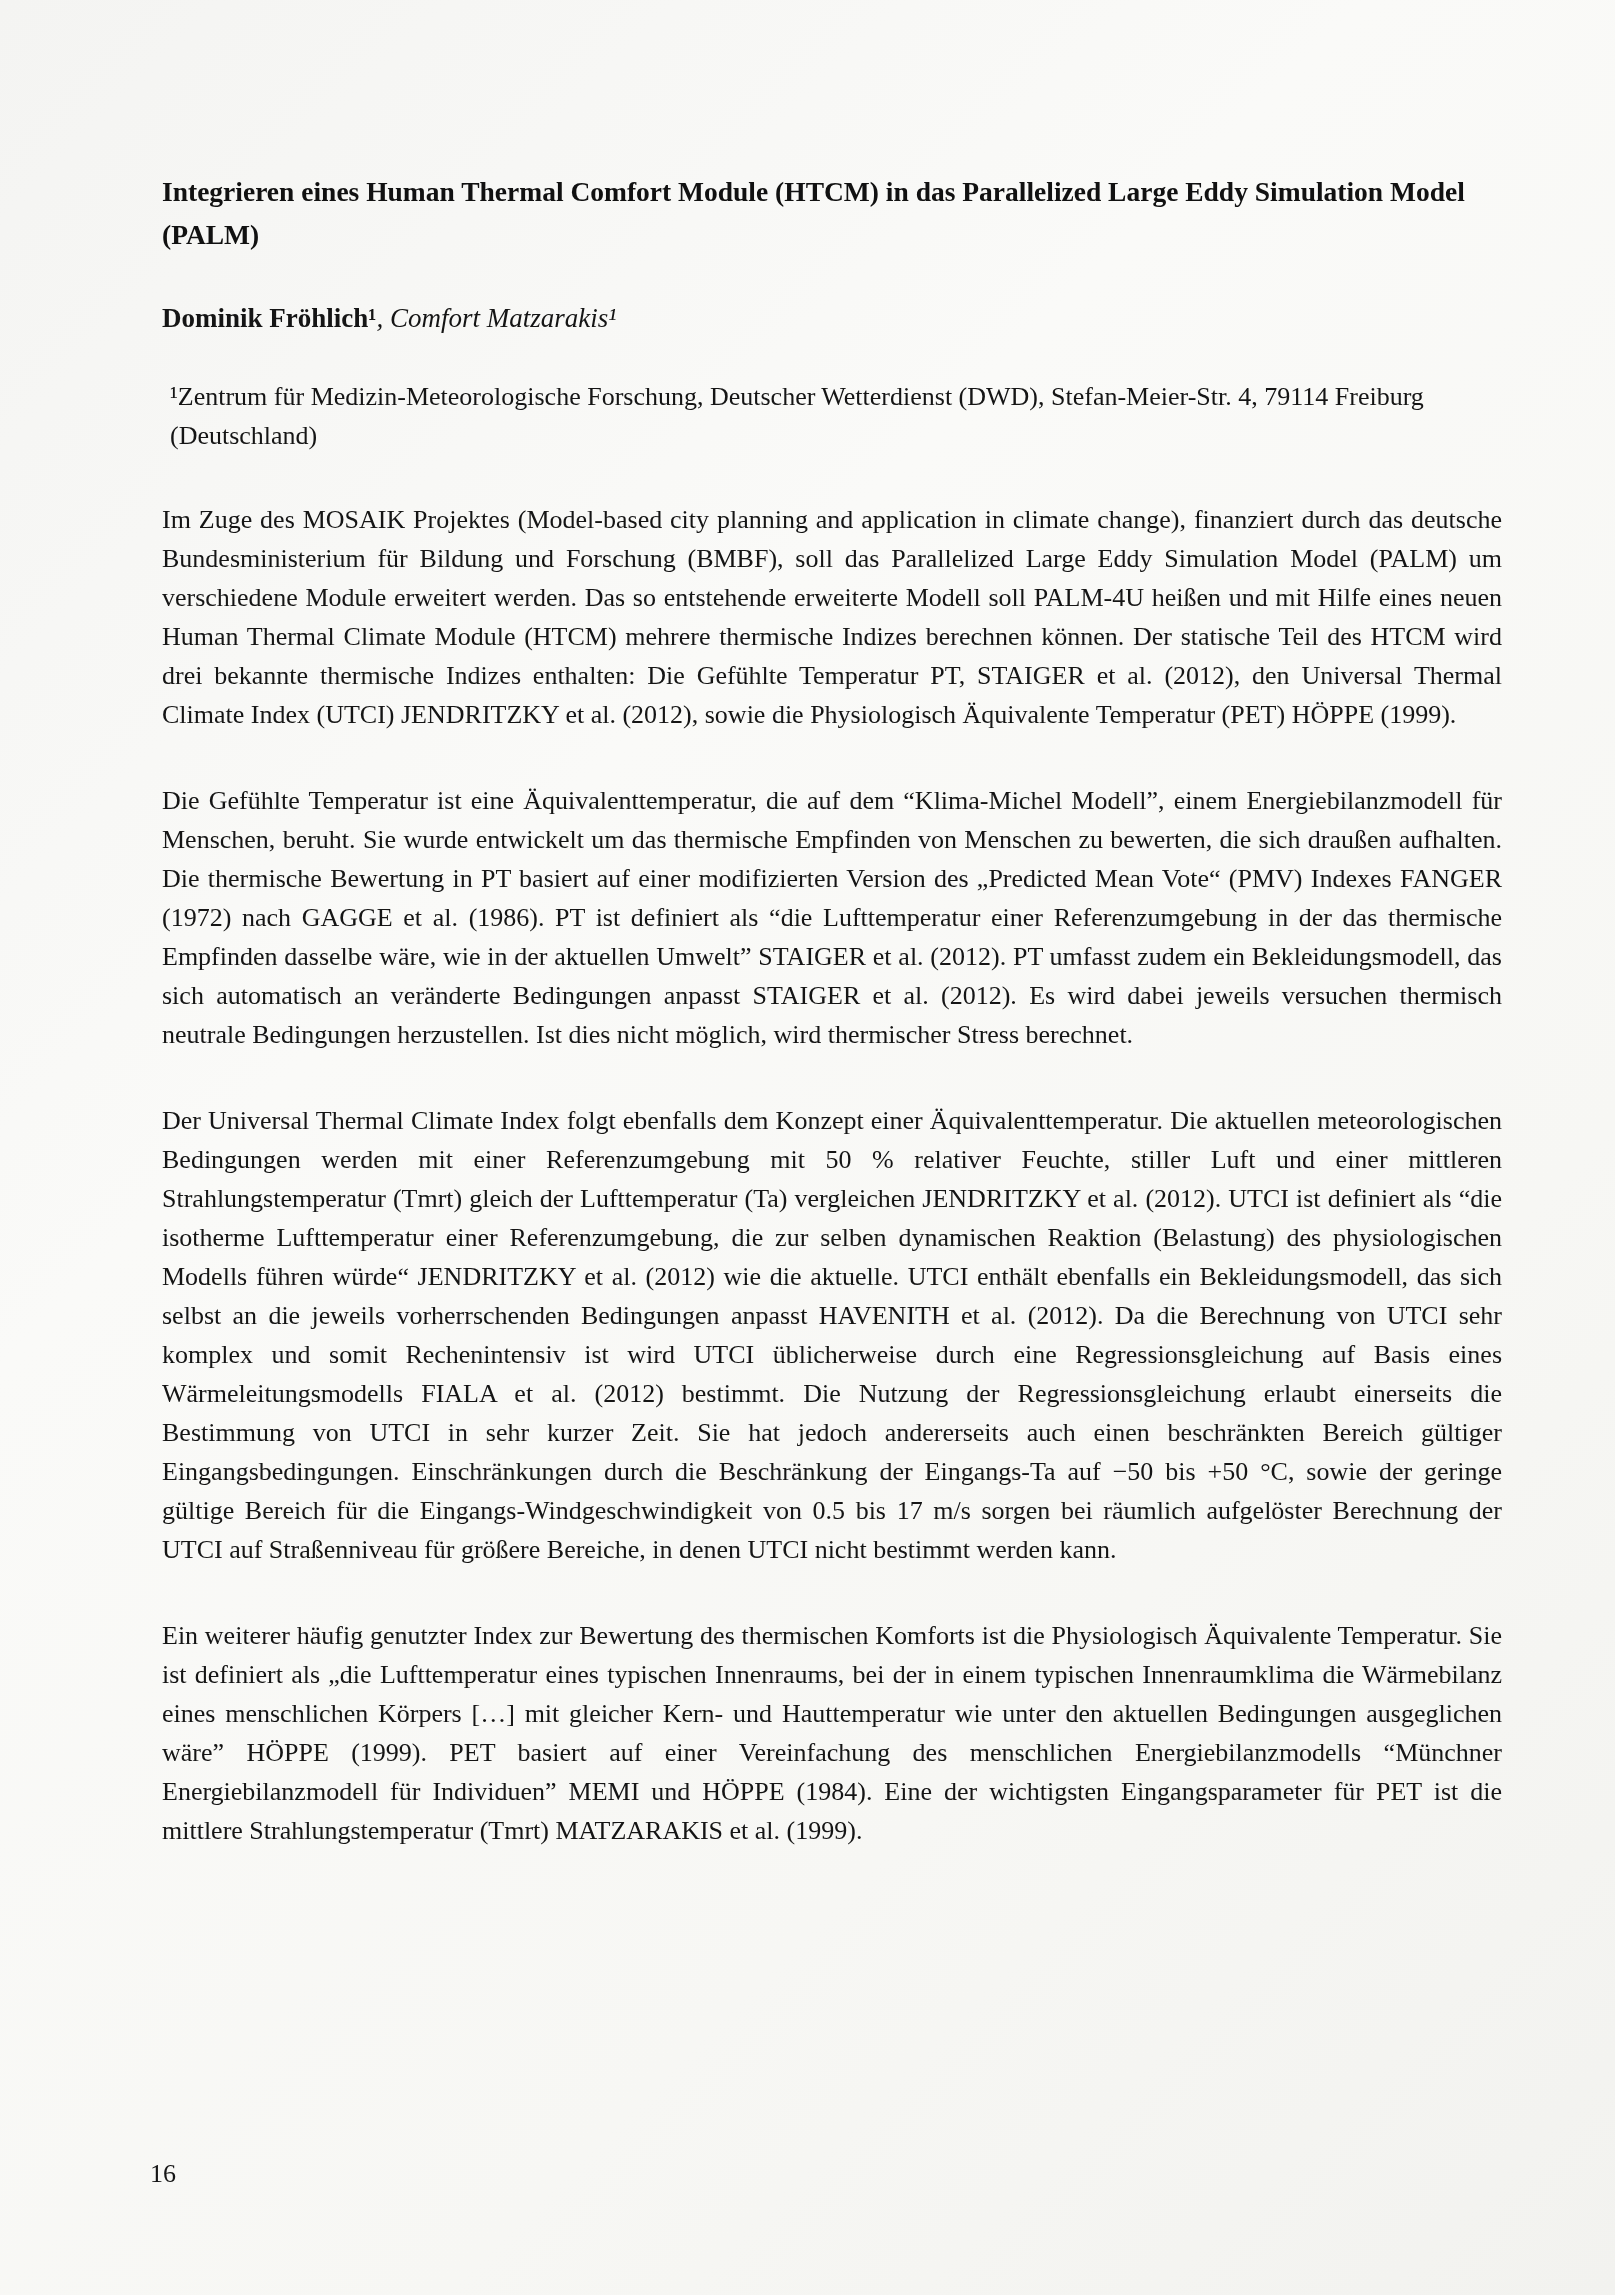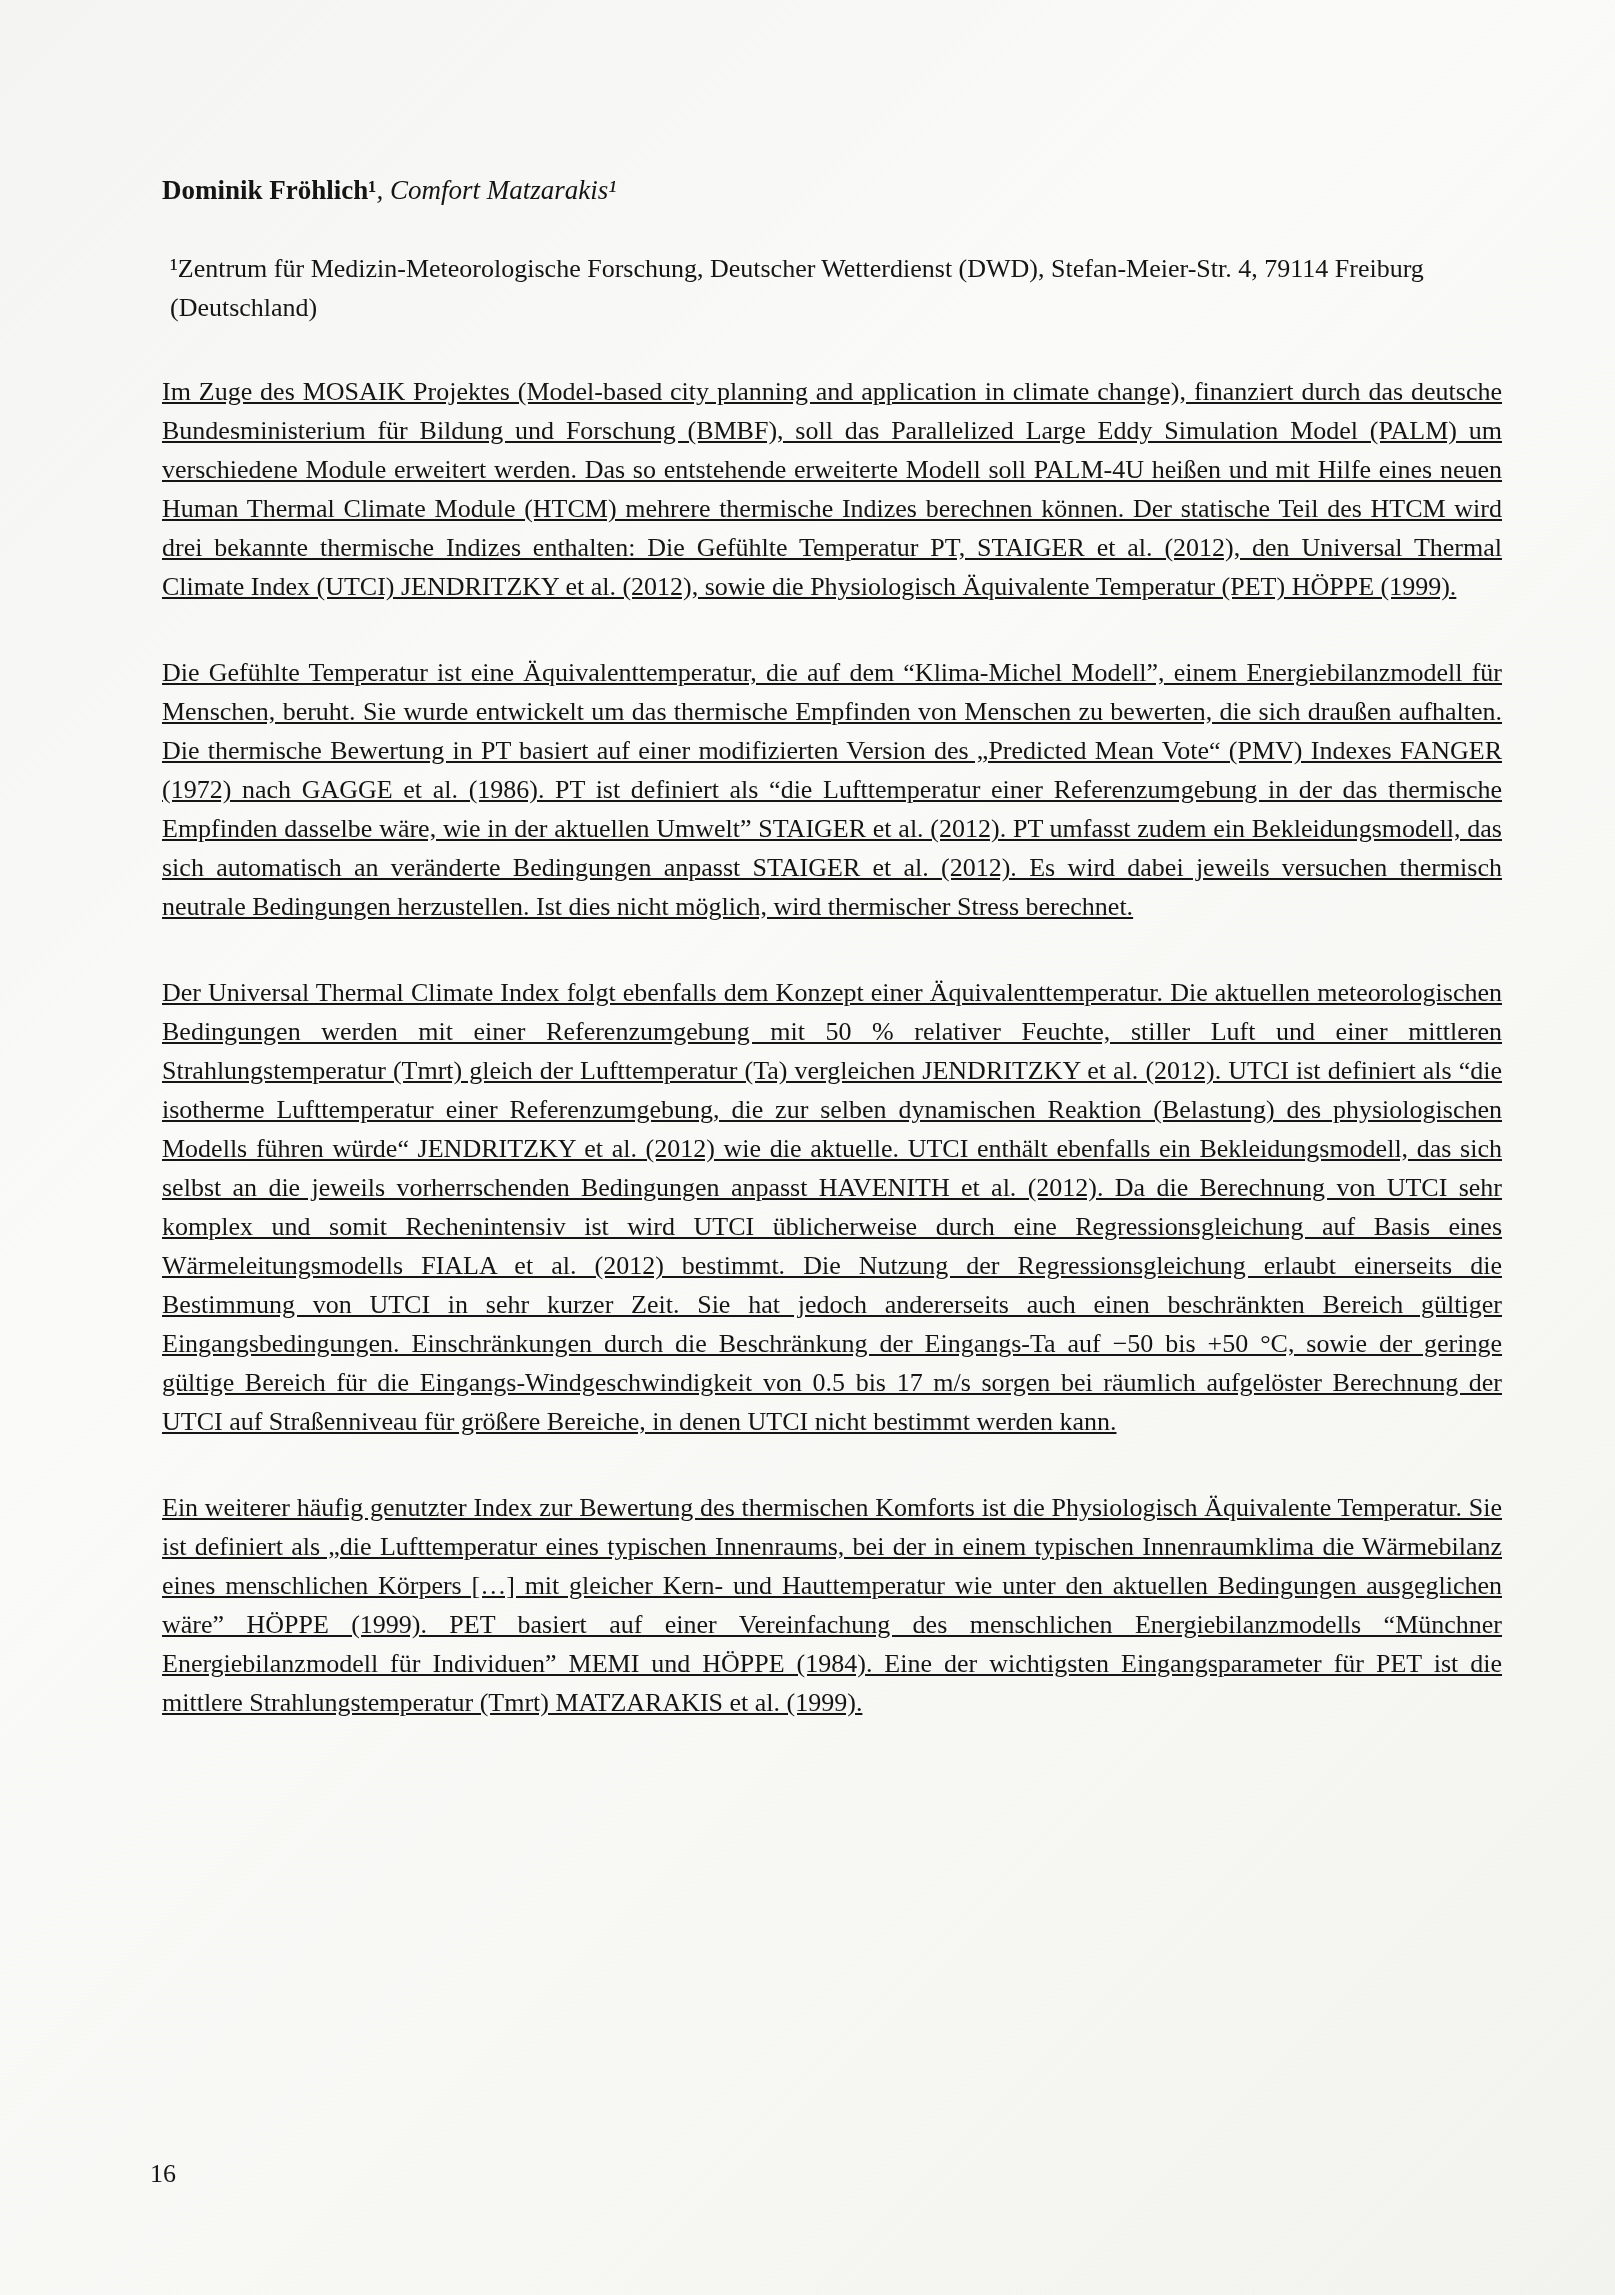--- a/index.html
+++ b/index.html
@@ -50,36 +50,36 @@
     line-height: 1.5;
     margin: 0 0 45px 8px;
     text-align: left;
   }
   p.body-par {
     font-size: 26px;
     line-height: 1.5;
     margin: 0 0 47px 0;
     text-align: justify;
     text-justify: inter-word;
-    text-decoration: underline;
   }
   .page-number {
     position: absolute;
     left: 150px;
     top: 2159px;
     font-size: 26px;
     color: #151515;
   }
 </style>
 </head>
 <body>
 
 <div class="page">
   <div class="content">
 
+    <h1 class="title">Integrieren eines Human Thermal Comfort Module (HTCM) in das Parallelized Large Eddy Simulation Model (PALM)</h1>
 
     <p class="authors"><span class="author-primary">Dominik Fröhlich¹</span><span class="author-rest">, Comfort Matzarakis¹</span></p>
 
     <p class="affiliation">¹Zentrum für Medizin-Meteorologische Forschung, Deutscher Wetterdienst (DWD), Stefan-Meier-Str. 4, 79114 Freiburg (Deutschland)</p>
 
     <p class="body-par">Im Zuge des MOSAIK Projektes (Model-based city planning and application in climate change), finanziert durch das deutsche Bundesministerium für Bildung und Forschung (BMBF), soll das Parallelized Large Eddy Simulation Model (PALM) um verschiedene Module erweitert werden. Das so entstehende erweiterte Modell soll PALM-4U heißen und mit Hilfe eines neuen Human Thermal Climate Module (HTCM) mehrere thermische Indizes berechnen können. Der statische Teil des HTCM wird drei bekannte thermische Indizes enthalten: Die Gefühlte Temperatur PT, STAIGER et al. (2012), den Universal Thermal Climate Index (UTCI) JENDRITZKY et al. (2012), sowie die Physiologisch Äquivalente Temperatur (PET) HÖPPE (1999).</p>
 
     <p class="body-par">Die Gefühlte Temperatur ist eine Äquivalenttemperatur, die auf dem “Klima-Michel Modell”, einem Energiebilanzmodell für Menschen, beruht. Sie wurde entwickelt um das thermische Empfinden von Menschen zu bewerten, die sich draußen aufhalten. Die thermische Bewertung in PT basiert auf einer modifizierten Version des „Predicted Mean Vote“ (PMV) Indexes FANGER (1972) nach GAGGE et al. (1986). PT ist definiert als “die Lufttemperatur einer Referenzumgebung in der das thermische Empfinden dasselbe wäre, wie in der aktuellen Umwelt” STAIGER et al. (2012). PT umfasst zudem ein Bekleidungsmodell, das sich automatisch an veränderte Bedingungen anpasst STAIGER et al. (2012). Es wird dabei jeweils versuchen thermisch neutrale Bedingungen herzustellen. Ist dies nicht möglich, wird thermischer Stress berechnet.</p>
 
     <p class="body-par">Der Universal Thermal Climate Index folgt ebenfalls dem Konzept einer Äquivalenttemperatur. Die aktuellen meteorologischen Bedingungen werden mit einer Referenzumgebung mit 50 % relativer Feuchte, stiller Luft und einer mittleren Strahlungstemperatur (Tmrt) gleich der Lufttemperatur (Ta) vergleichen JENDRITZKY et al. (2012). UTCI ist definiert als “die isotherme Lufttemperatur einer Referenzumgebung, die zur selben dynamischen Reaktion (Belastung) des physiologischen Modells führen würde“ JENDRITZKY et al. (2012) wie die aktuelle. UTCI enthält ebenfalls ein Bekleidungsmodell, das sich selbst an die jeweils vorherrschenden Bedingungen anpasst HAVENITH et al. (2012). Da die Berechnung von UTCI sehr komplex und somit Rechenintensiv ist wird UTCI üblicherweise durch eine Regressionsgleichung auf Basis eines Wärmeleitungsmodells FIALA et al. (2012) bestimmt. Die Nutzung der Regressionsgleichung erlaubt einerseits die Bestimmung von UTCI in sehr kurzer Zeit. Sie hat jedoch andererseits auch einen beschränkten Bereich gültiger Eingangsbedingungen. Einschränkungen durch die Beschränkung der Eingangs-Ta auf −50 bis +50 °C, sowie der geringe gültige Bereich für die Eingangs-Windgeschwindigkeit von 0.5 bis 17 m/s sorgen bei räumlich aufgelöster Berechnung der UTCI auf Straßenniveau für größere Bereiche, in denen UTCI nicht bestimmt werden kann.</p>

